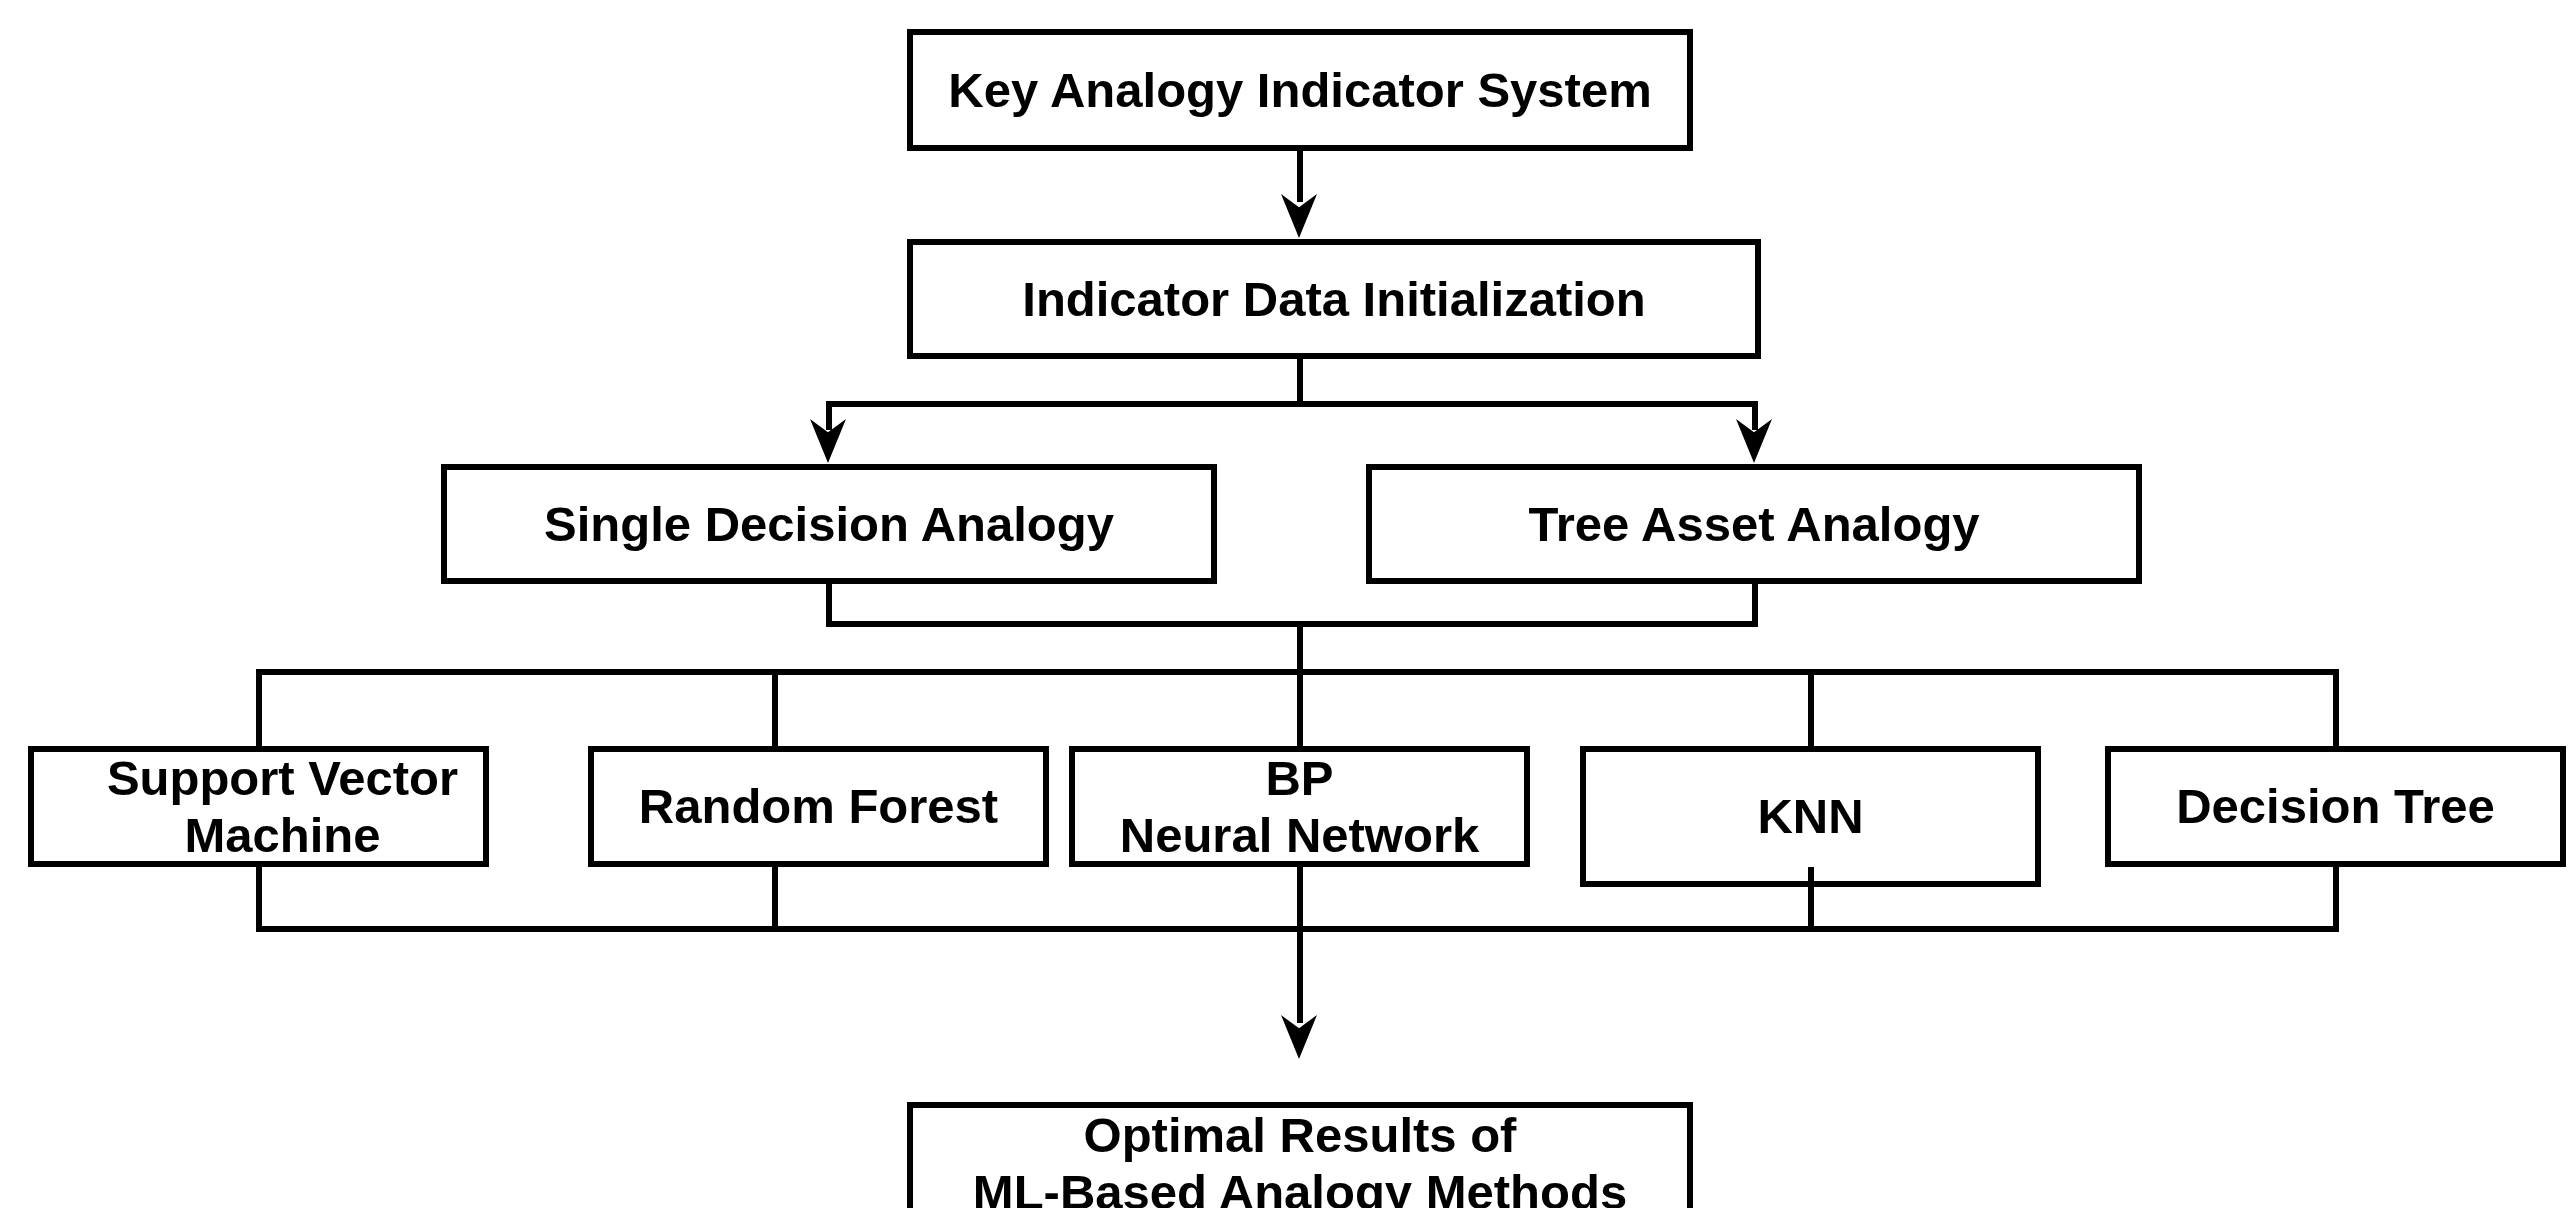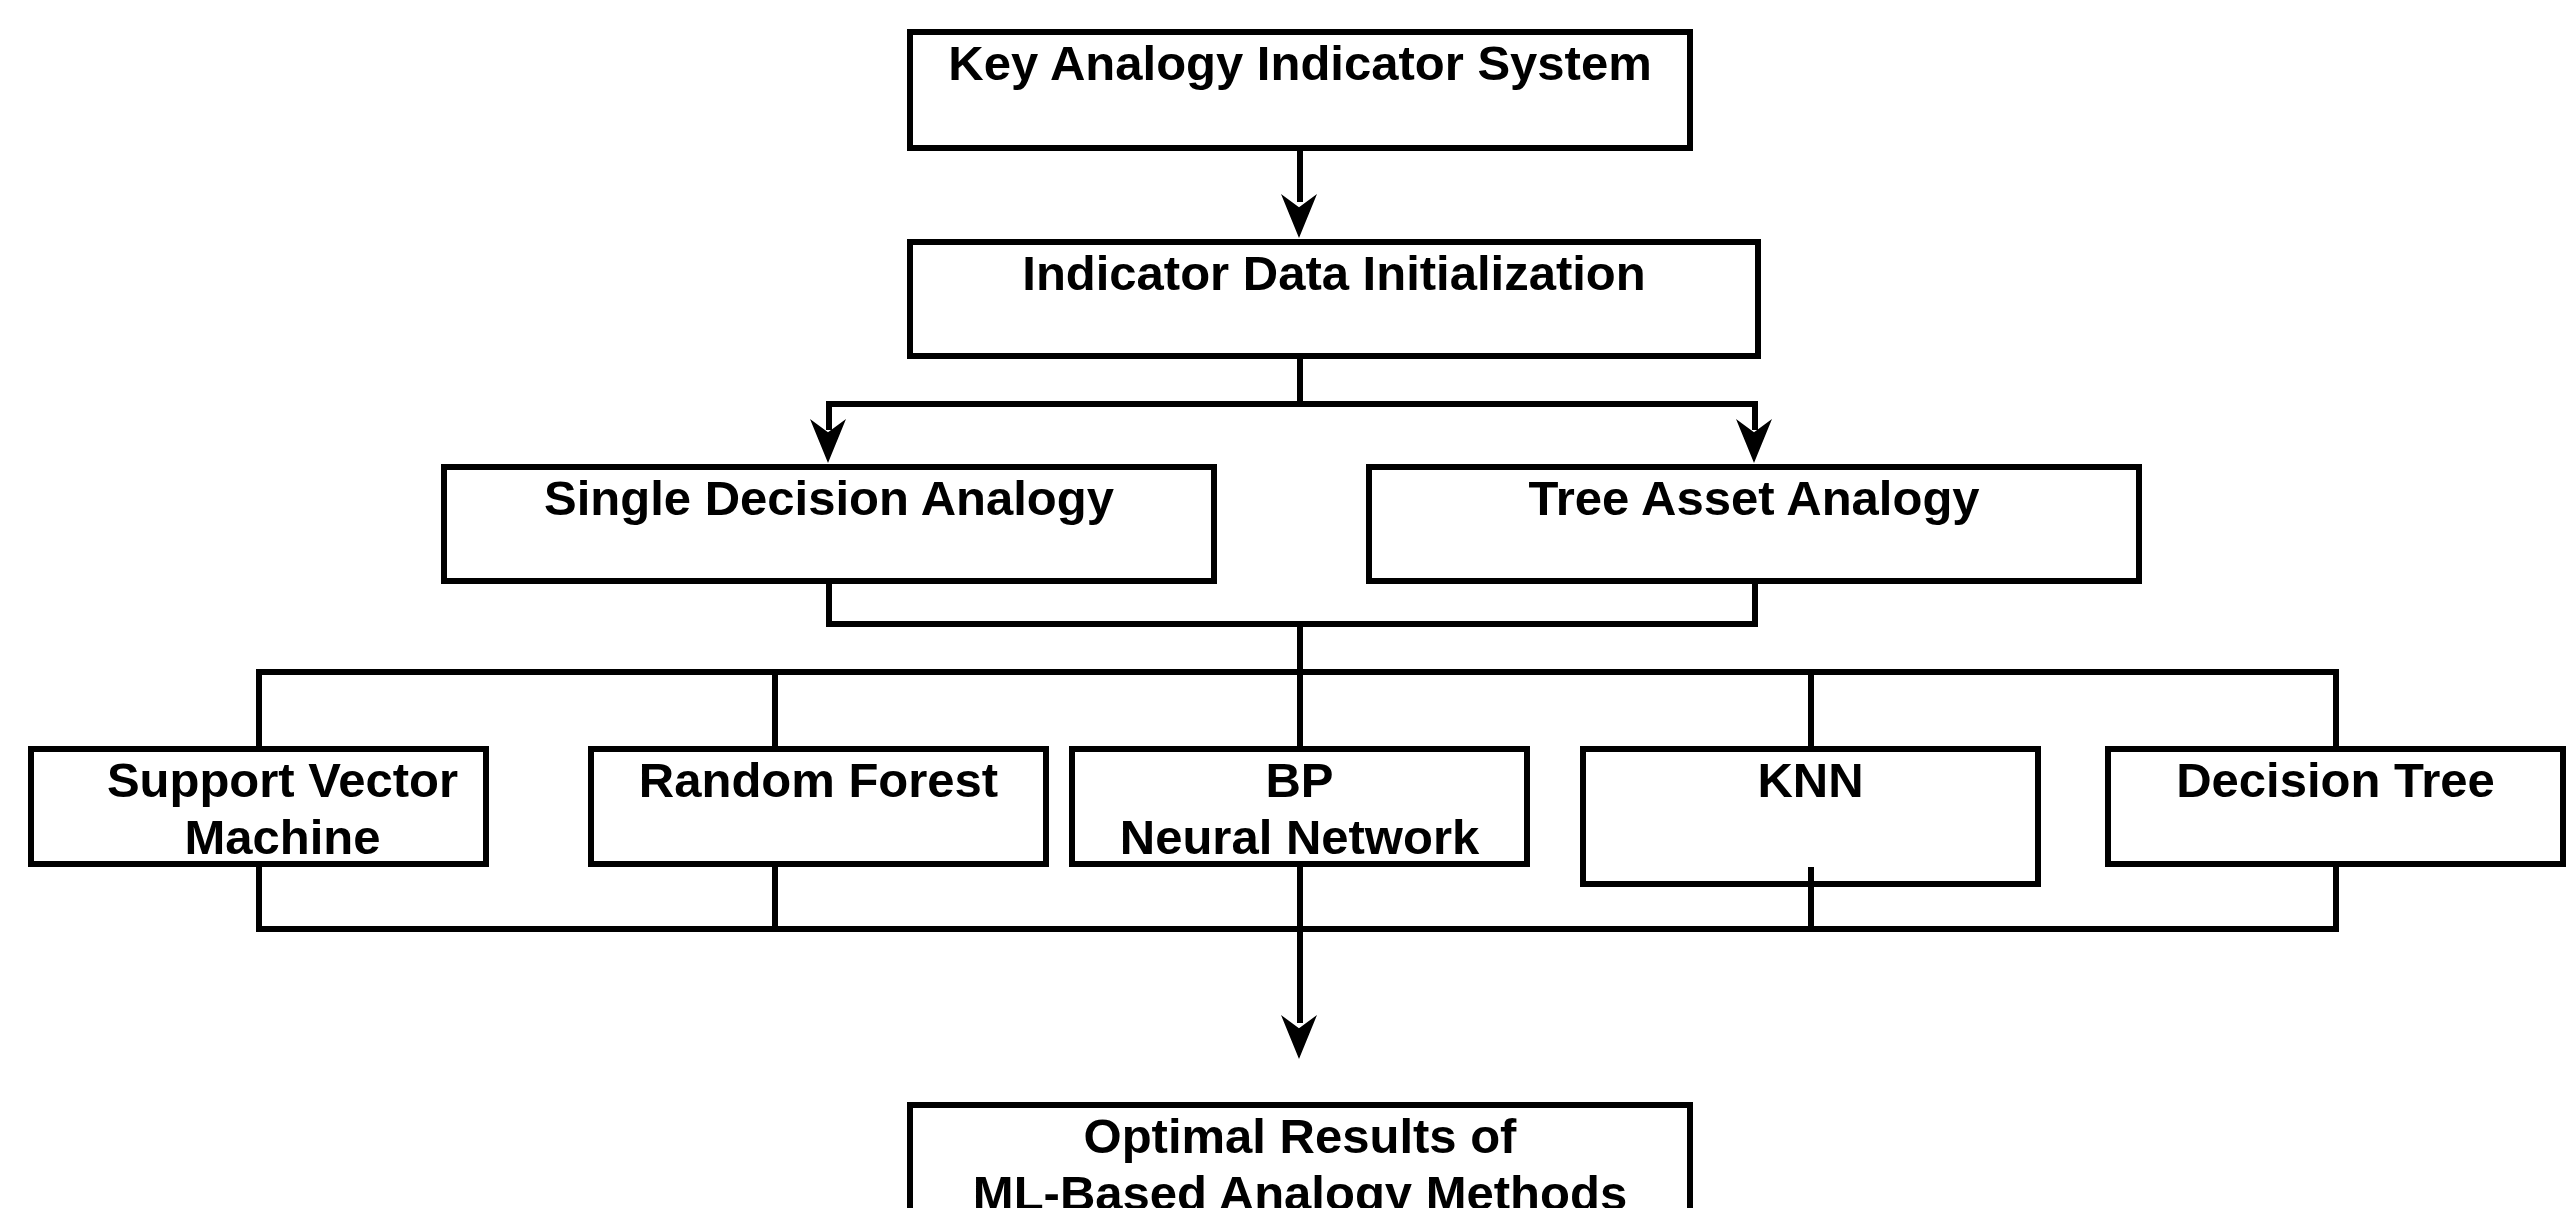--- a/index.html
+++ b/index.html
@@ -14,21 +14,21 @@
     background:var(--fill);
     font-family:"Liberation Sans","DejaVu Sans",sans-serif;
     overflow:hidden;
   }
   .node{
     position:absolute;
     box-sizing:border-box;
     border:6.6px solid var(--line);
     background:var(--fill);
     display:flex;
-    align-items:flex-start;
+    align-items:center;
     justify-content:center;
     text-align:center;
   }
   .label{
     font-weight:bold;
     font-size:49px;
     line-height:1.16;
     color:var(--line);
     letter-spacing:0px;
   }

